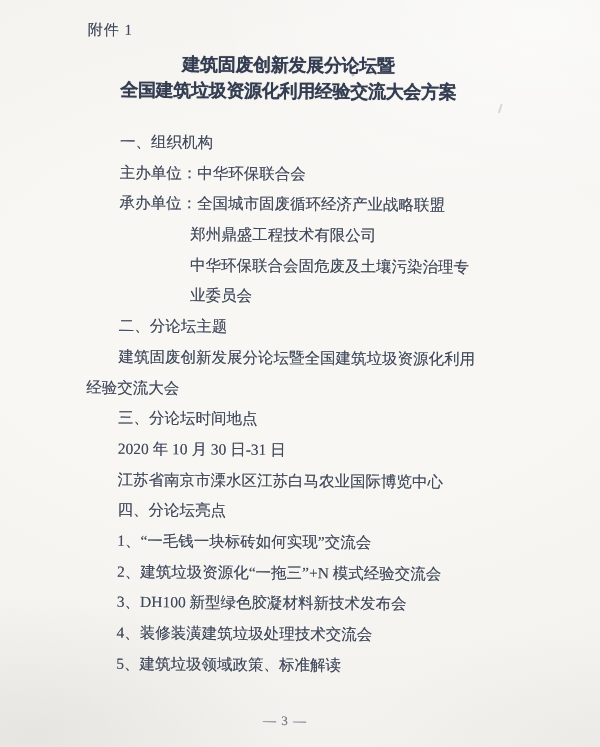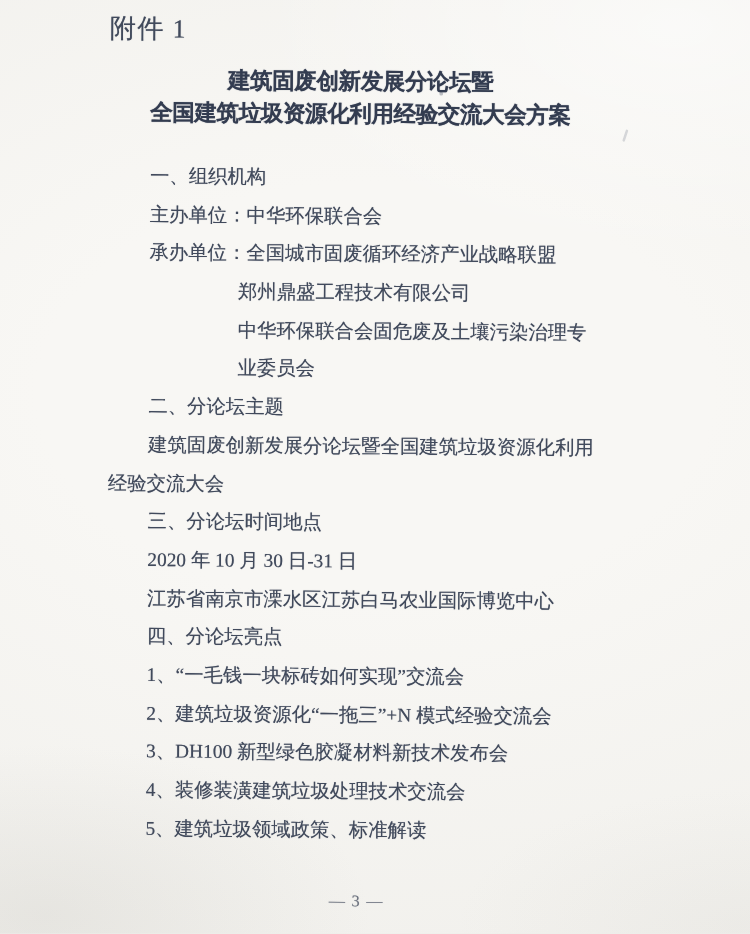--- a/index.html
+++ b/index.html
@@ -23,23 +23,23 @@
   .content {
     position: absolute;
     inset: 0;
     transform: rotate(0.4deg);
     transform-origin: 0 0;
     color: #414a5c;
     text-shadow: 0 0 0.6px rgba(62, 70, 88, 0.55);
   }
   .attachment-label {
     position: absolute;
-    top: 8px;
+    top: 20px;
     left: 88px;
-    font-size: 21px;
+    font-size: 15px;
     letter-spacing: 1px;
     white-space: nowrap;
   }
   .title {
     position: absolute;
     top: 50px;
     left: 0;
     width: 100%;
     box-sizing: border-box;
     padding-right: 22px;

